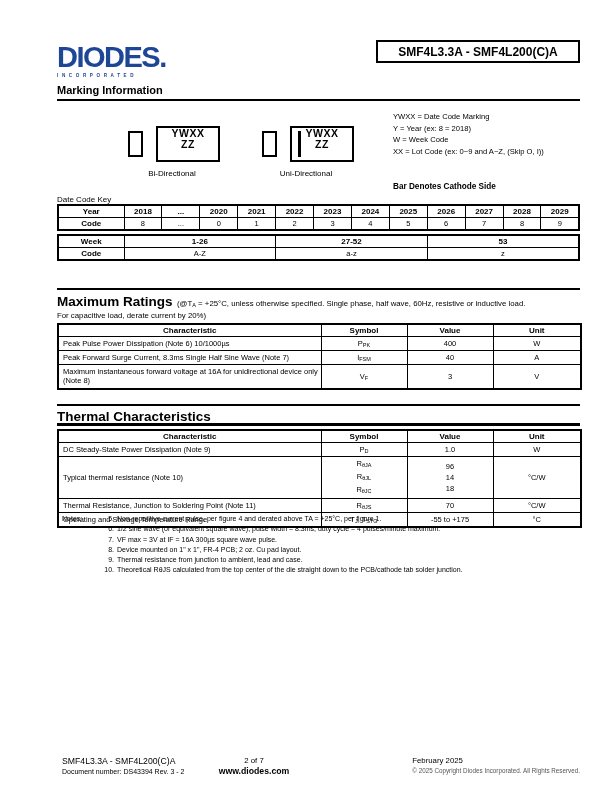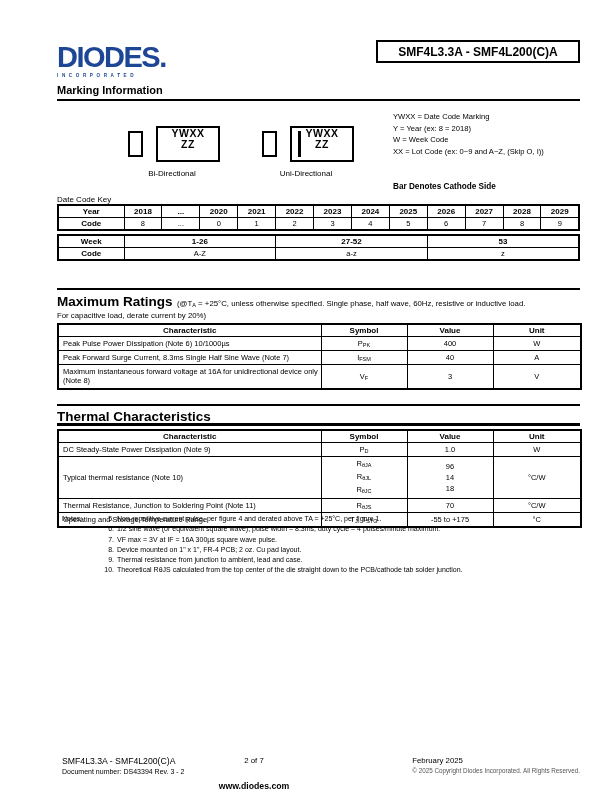--- a/index.html
+++ b/index.html
@@ -61,21 +61,21 @@
   .notes-label { position:absolute; left:0; top:0; }
   .note-list { margin-left:36px; }
   .note-num { display:inline-block; width:16px; text-align:right; margin-right:3px; }
 
   .footer { position:absolute; left:0; top:756px; width:612px; }
   .f-left { position:absolute; left:62px; top:0; }
   .f-left-1 { font-size:8.7px; }
   .f-left-2 { font-size:7px; margin-top:2px; }
   .f-center { position:absolute; left:0; width:508px; top:0; text-align:center; }
   .f-center-1 { font-size:7.8px; }
-  .f-center-2 { font-size:8.7px; font-weight:bold; margin-top:16px; }
+  .f-center-2 { font-size:8.7px; font-weight:bold; margin-top:1px; }
   .f-right { position:absolute; right:32px; top:0; }
   .f-right-1 { font-size:7.8px; }
   .f-right-2 { font-size:6.3px; color:#555; margin-top:2px; }
 </style>
 </head>
 <body>
 
 <div class="page">
 
   <div class="logo">

